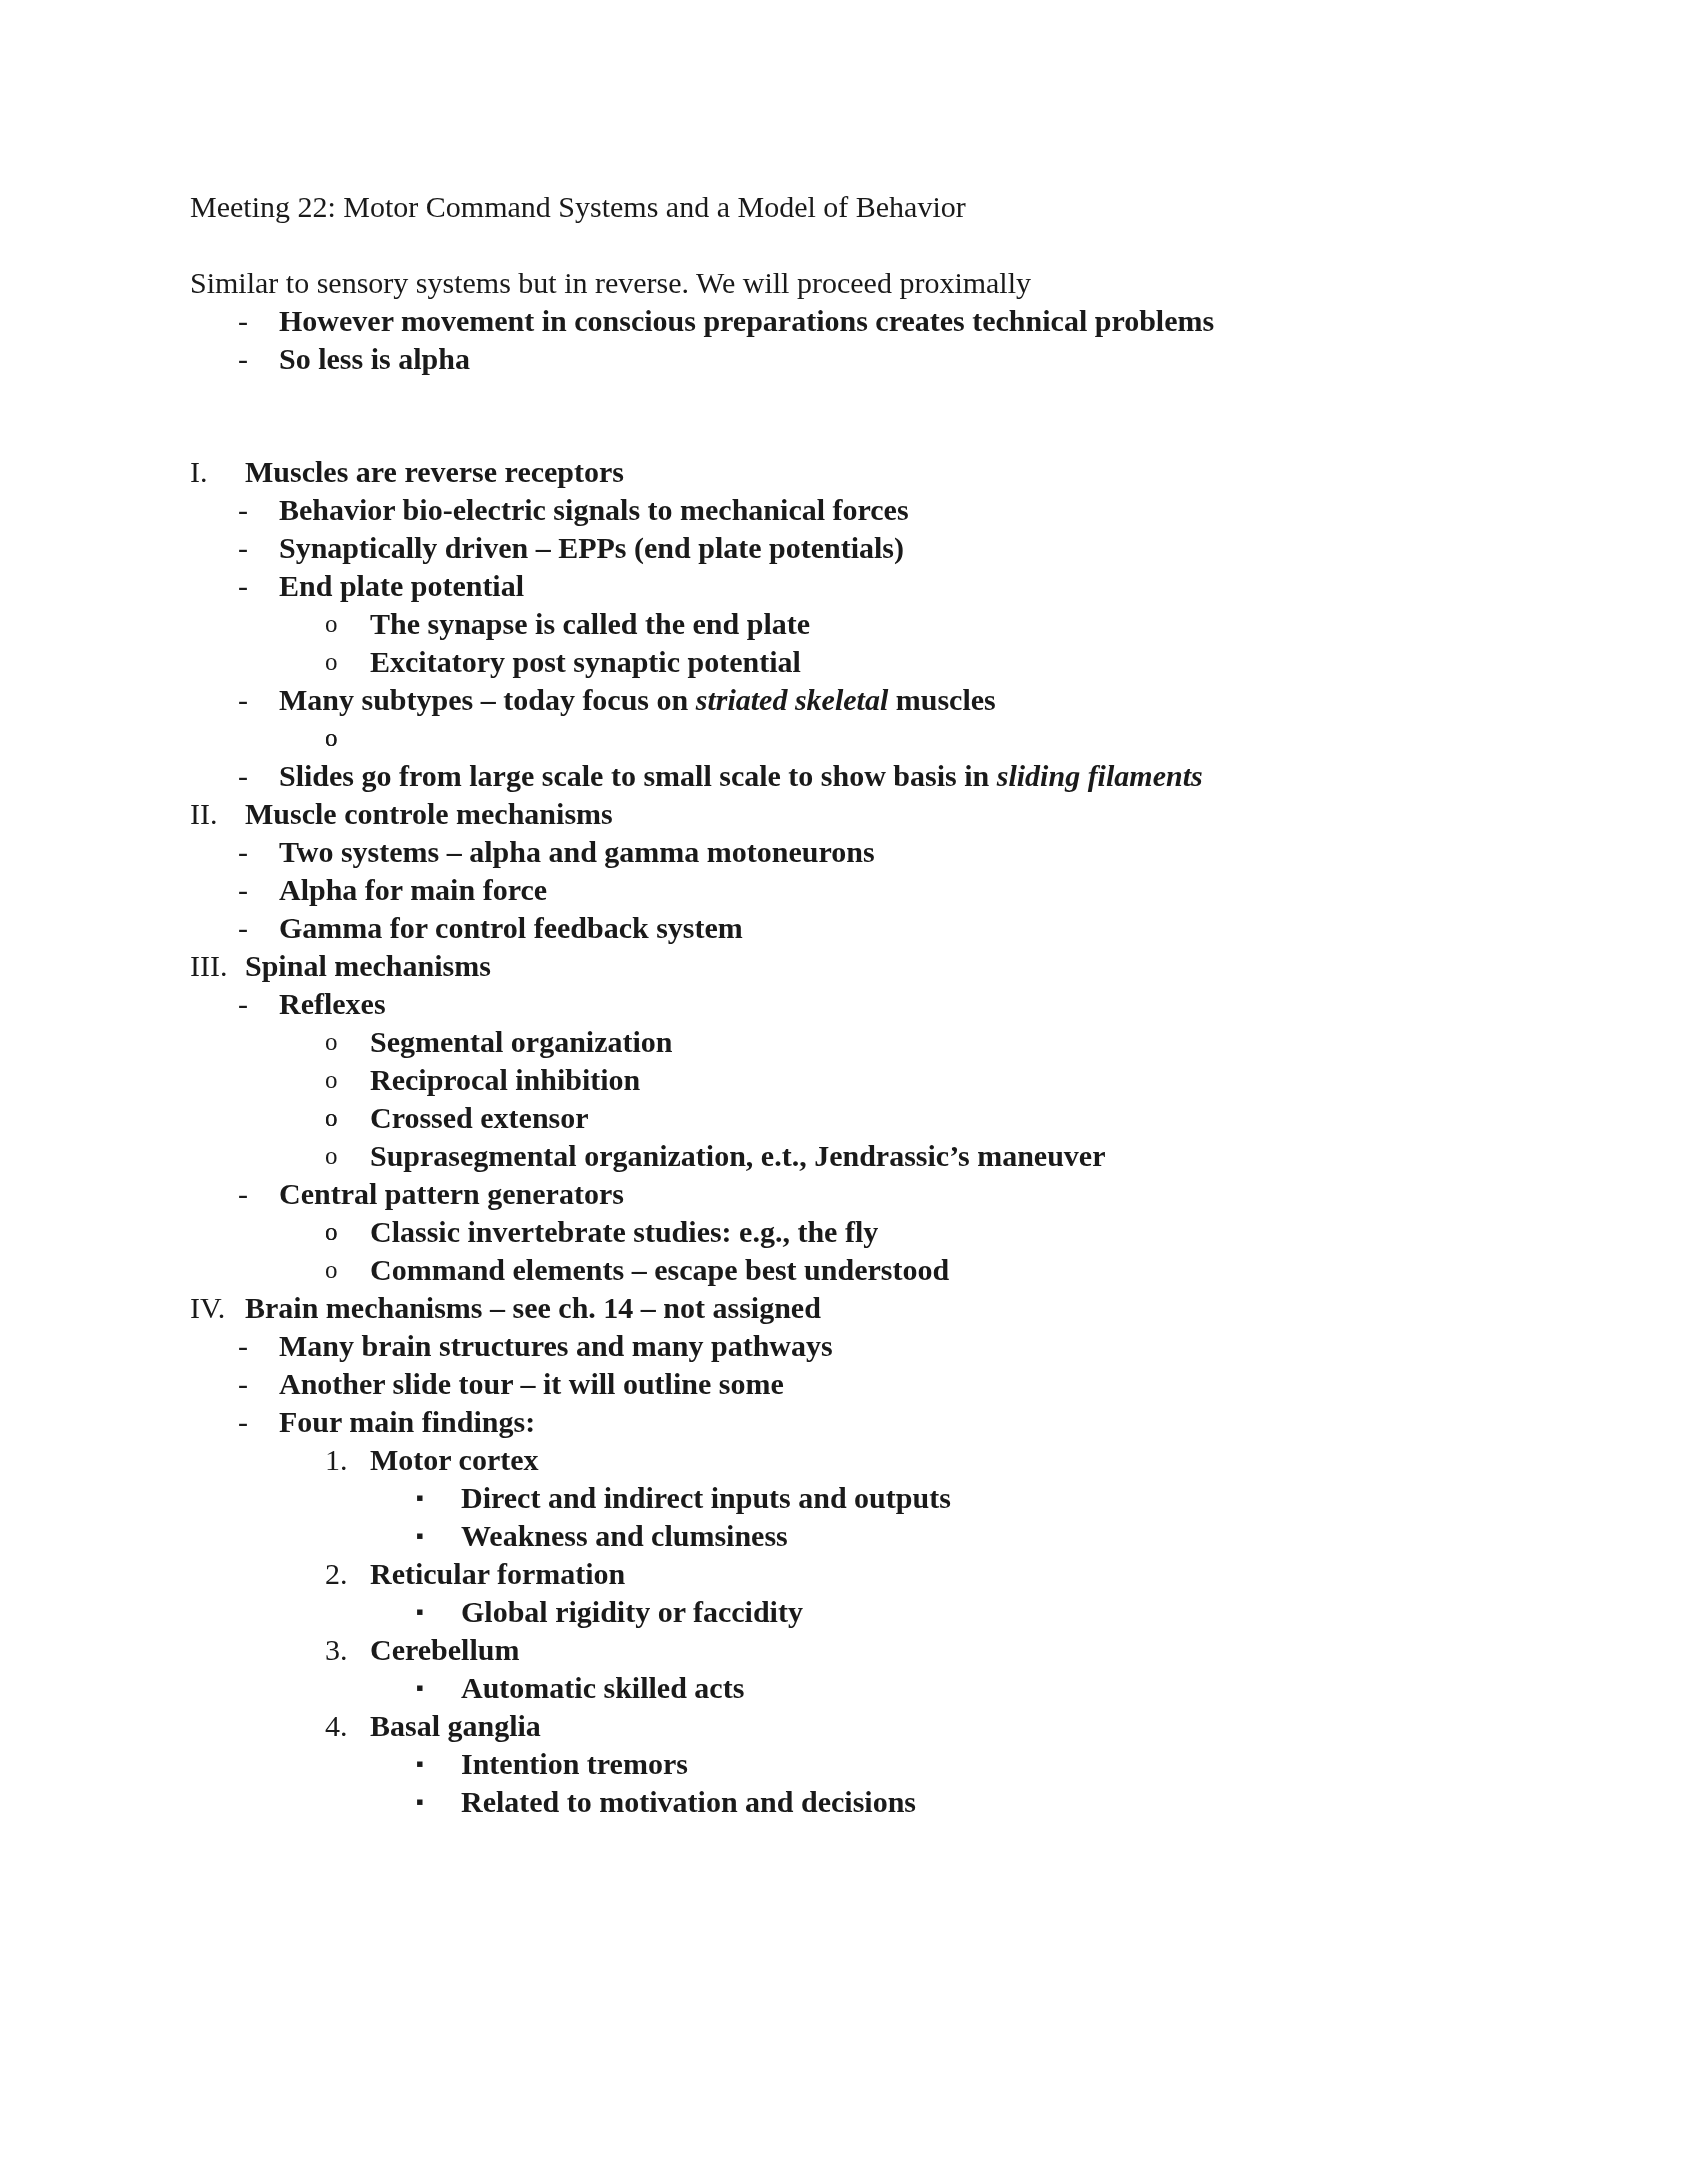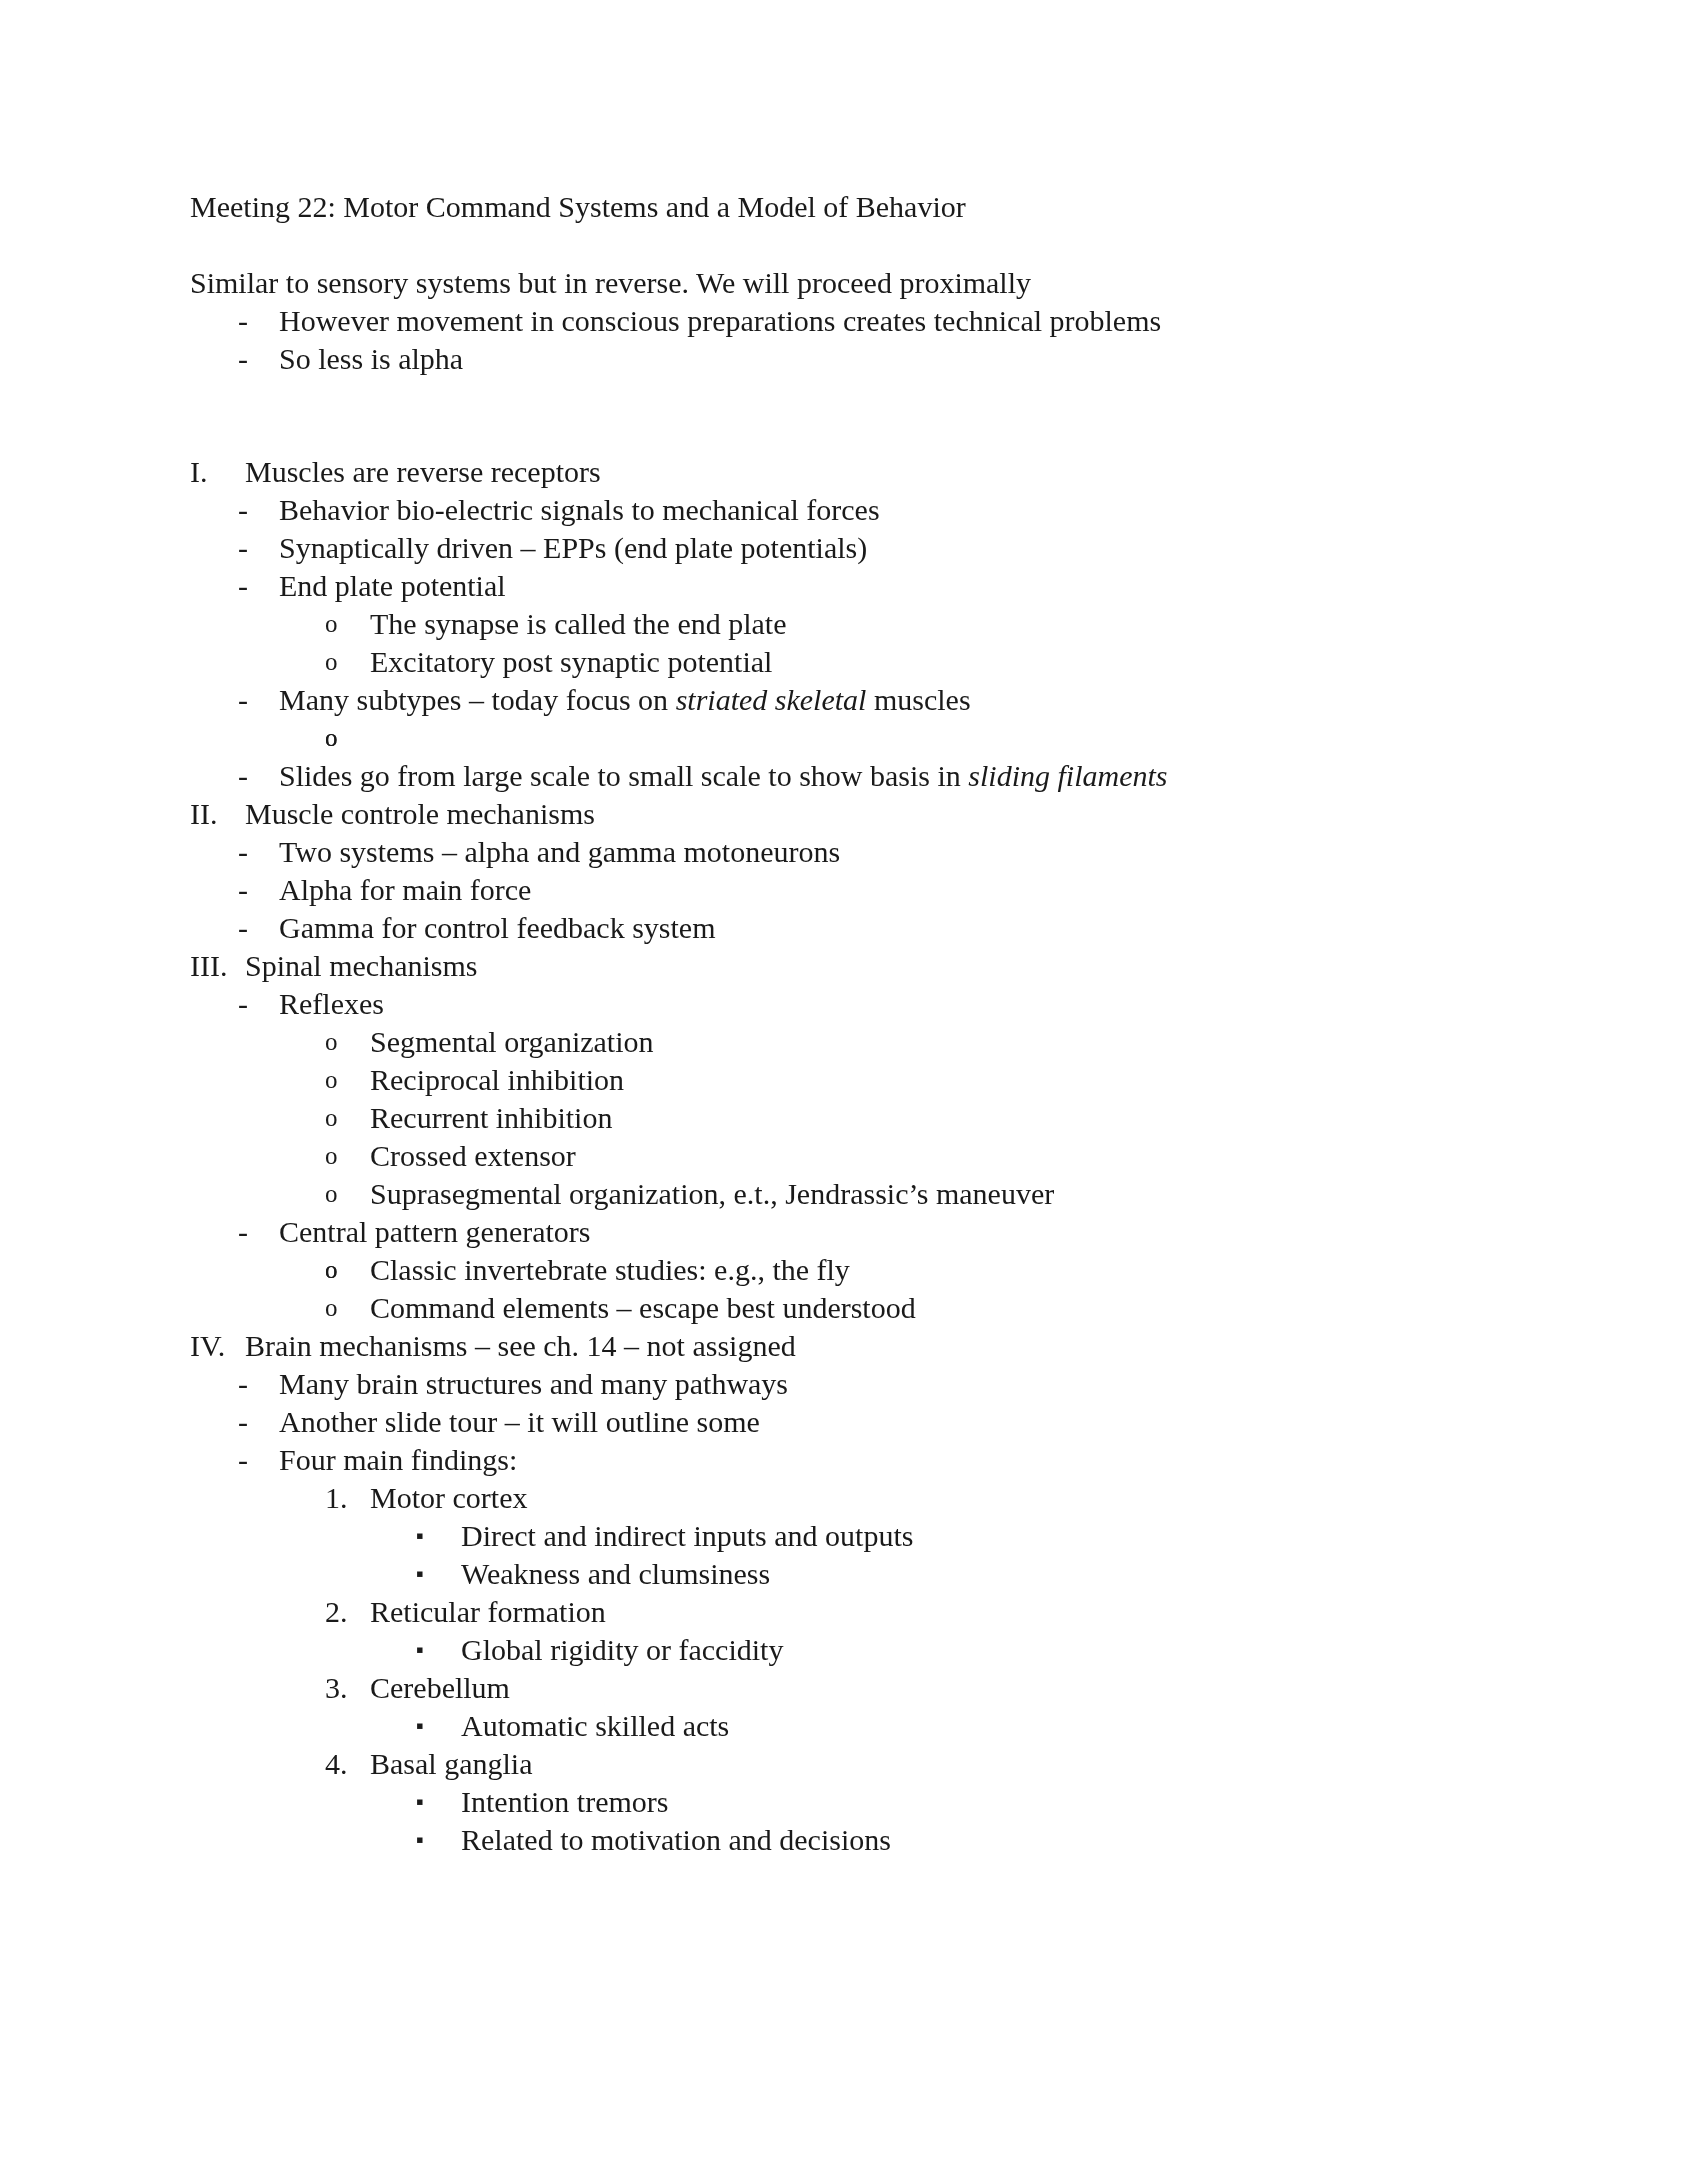--- a/index.html
+++ b/index.html
@@ -57,20 +57,21 @@
   }
   .row > .marker {
     position: absolute;
     top: 0;
     display: block;
     text-align: left;
   }
   .row > .txt {
     display: block;
     white-space: pre-wrap;
+    font-weight: bold;
   }
 
   
   .lvl-roman > .marker { left: 0px; width: 55px; }
   .lvl-roman > .txt    { margin-left: 55px; }
 
   
   .lvl-dash > .marker { left: 48px; width: 42px; }
   .lvl-dash > .txt    { margin-left: 89px; }
 
@@ -191,21 +192,20 @@
     <div class="row lvl-circle">
       <span class="marker">o</span>
       <span class="txt">Segmental organization</span>
     </div>
     <div class="row lvl-circle">
       <span class="marker">o</span>
       <span class="txt">Reciprocal inhibition</span>
     </div>
     <div class="row lvl-circle">
       <span class="marker">o</span>
-      <span class="txt">Recurrent inhibition</span>
     </div>
     <div class="row lvl-circle">
       <span class="marker">o</span>
       <span class="txt">Crossed extensor</span>
     </div>
     <div class="row lvl-circle">
       <span class="marker">o</span>
       <span class="txt">Suprasegmental organization, e.t., Jendrassic’s maneuver</span>
     </div>
 

